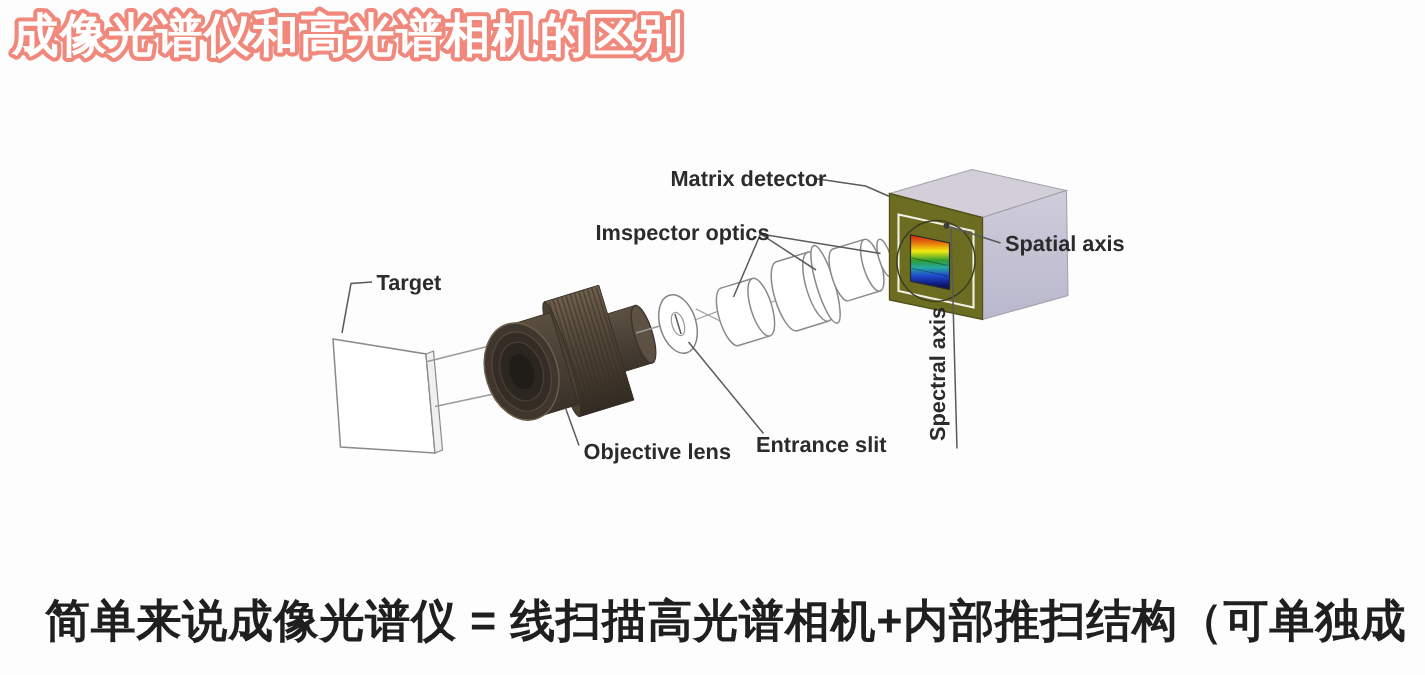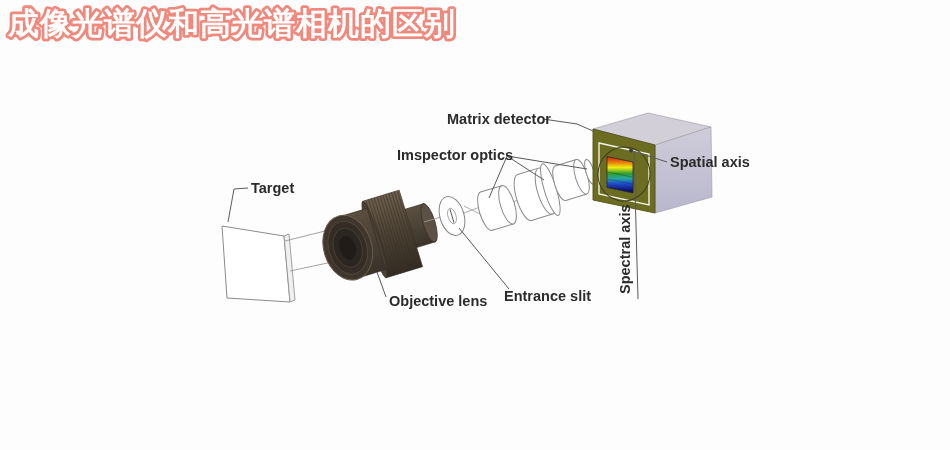--- a/index.html
+++ b/index.html
@@ -172,14 +172,15 @@
     <text class="lbl" x="670" y="167">Spatial axis</text>
     <text class="lbl" x="0" y="0" transform="translate(630,294) rotate(-90)">Spectral axis</text>
     <text class="lbl" x="389" y="306">Objective lens</text>
     <text class="lbl" x="504" y="301">Entrance slit</text>
   </svg>
 
   <svg class="title-svg" width="520" height="52" viewBox="0 0 520 52">
     <text class="title-text" x="8" y="34">成像光谱仪和高光谱相机的区别</text>
   </svg>
 
+  <div class="caption">简单来说成像光谱仪 = 线扫描高光谱相机+内部推扫结构（可单独成</div>
 
 </div>
 
 </body></html>

